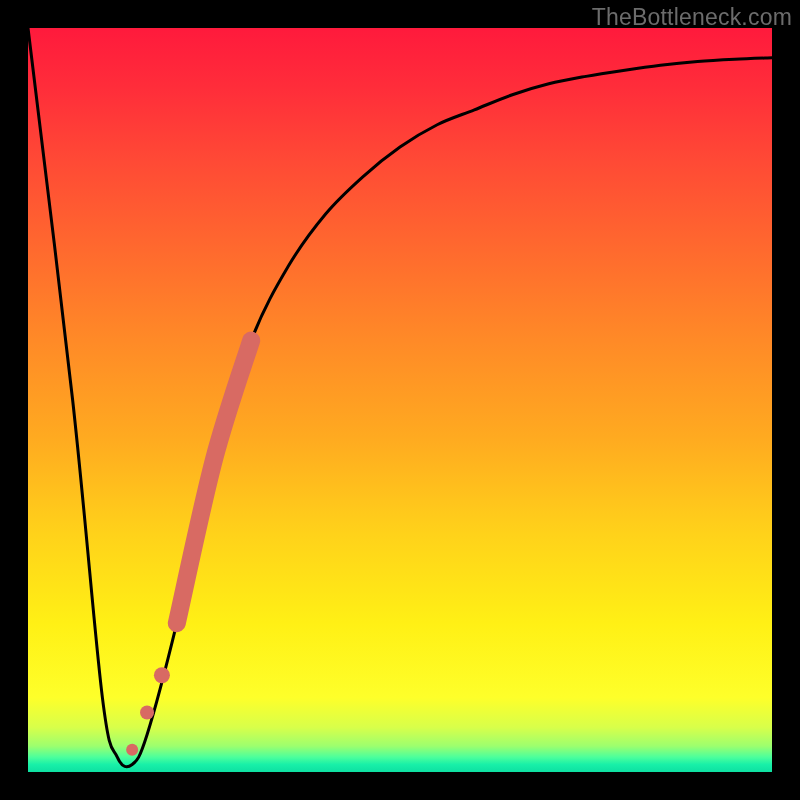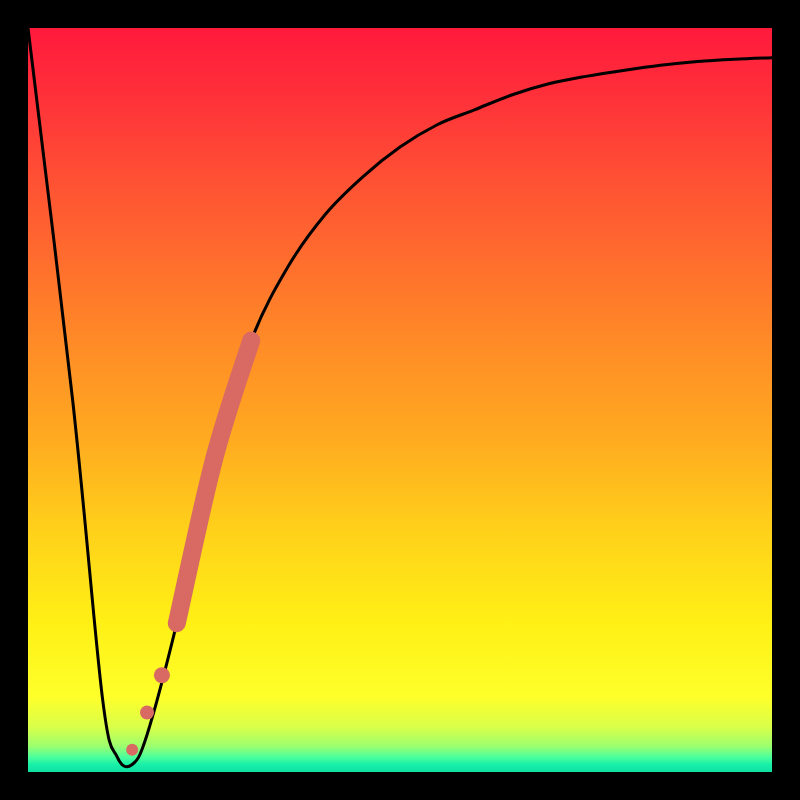--- a/index.html
+++ b/index.html
@@ -70,13 +70,14 @@
 
       <path fill="none" stroke-width="3" stroke-linecap="round" stroke-linejoin="round" d="M 0 0 C 7.44 62, 32.24 260.4, 44.64 372 C 57.04 483.6, 66.96000000000001 610.08, 74.4 669.6 C 81.84 729.12, 84.32 717.96, 89.28 729.12 C 94.24000000000001 740.28, 99.20000000000002 740.28, 104.16000000000001 736.56 C 109.12 732.8399999999999, 111.60000000000001 730.3599999999999, 119.04 706.8 C 126.48 683.24, 137.64000000000001 641.08, 148.8 595.2 C 159.96 549.32, 173.6 478.64000000000004, 186 431.52000000000004 C 198.4 384.40000000000003, 210.79999999999998 344.72, 223.2 312.48 C 235.6 280.24, 247.99999999999997 259.15999999999997, 260.4 238.07999999999998 C 272.79999999999995 216.99999999999997, 285.20000000000005 200.88, 297.6 186 C 310 171.12, 322.40000000000003 159.95999999999995, 334.8 148.79999999999995 C 347.2 137.63999999999996, 359.6 127.72000000000007, 372 119.04000000000008 C 384.4 110.36000000000008, 396.80000000000007 102.92000000000003, 409.20000000000005 96.72000000000003 C 421.6 90.52000000000002, 434 86.80000000000005, 446.4 81.84000000000003 C 458.79999999999995 76.88000000000001, 471.20000000000005 71.29999999999994, 483.6 66.95999999999992 C 496 62.61999999999991, 508.4 58.89999999999994, 520.8 55.799999999999955 C 533.1999999999999 52.69999999999997, 545.6 50.592000000000006, 558 48.360000000000014 C 570.4 46.12800000000002, 582.8000000000001 44.26800000000001, 595.2 42.408000000000015 C 607.6 40.54800000000002, 620 38.688000000000045, 632.4 37.200000000000045 C 644.8 35.712000000000046, 657.2 34.472000000000016, 669.6 33.48000000000002 C 682 32.48800000000002, 694.4 31.868000000000052, 706.8 31.248000000000047 C 719.1999999999999 30.628000000000043, 737.8 30.008, 744 29.75999999999999" stroke="#000000"></path>
 
       <path fill="none" stroke-width="18" stroke-linecap="round" stroke-linejoin="round" d="M 148.8 595.2 C 155 567.9200000000001, 173.6 478.64000000000004, 186 431.52000000000004 C 198.4 384.40000000000003, 217 332.32000000000005, 223.2 312.48" stroke="#d86a63"></path>
 
       <circle r="8" cx="133.92" cy="647.28" fill="#d86a63"></circle>
       <circle r="7" cx="119.04" cy="684.48" fill="#d86a63"></circle>
       <circle r="6" cx="104.16000000000001" cy="721.68" fill="#d86a63"></circle>
     </svg>
   </div>
+  <div class="watermark">TheBottleneck.com</div>
 </div>
 
 </body></html>

